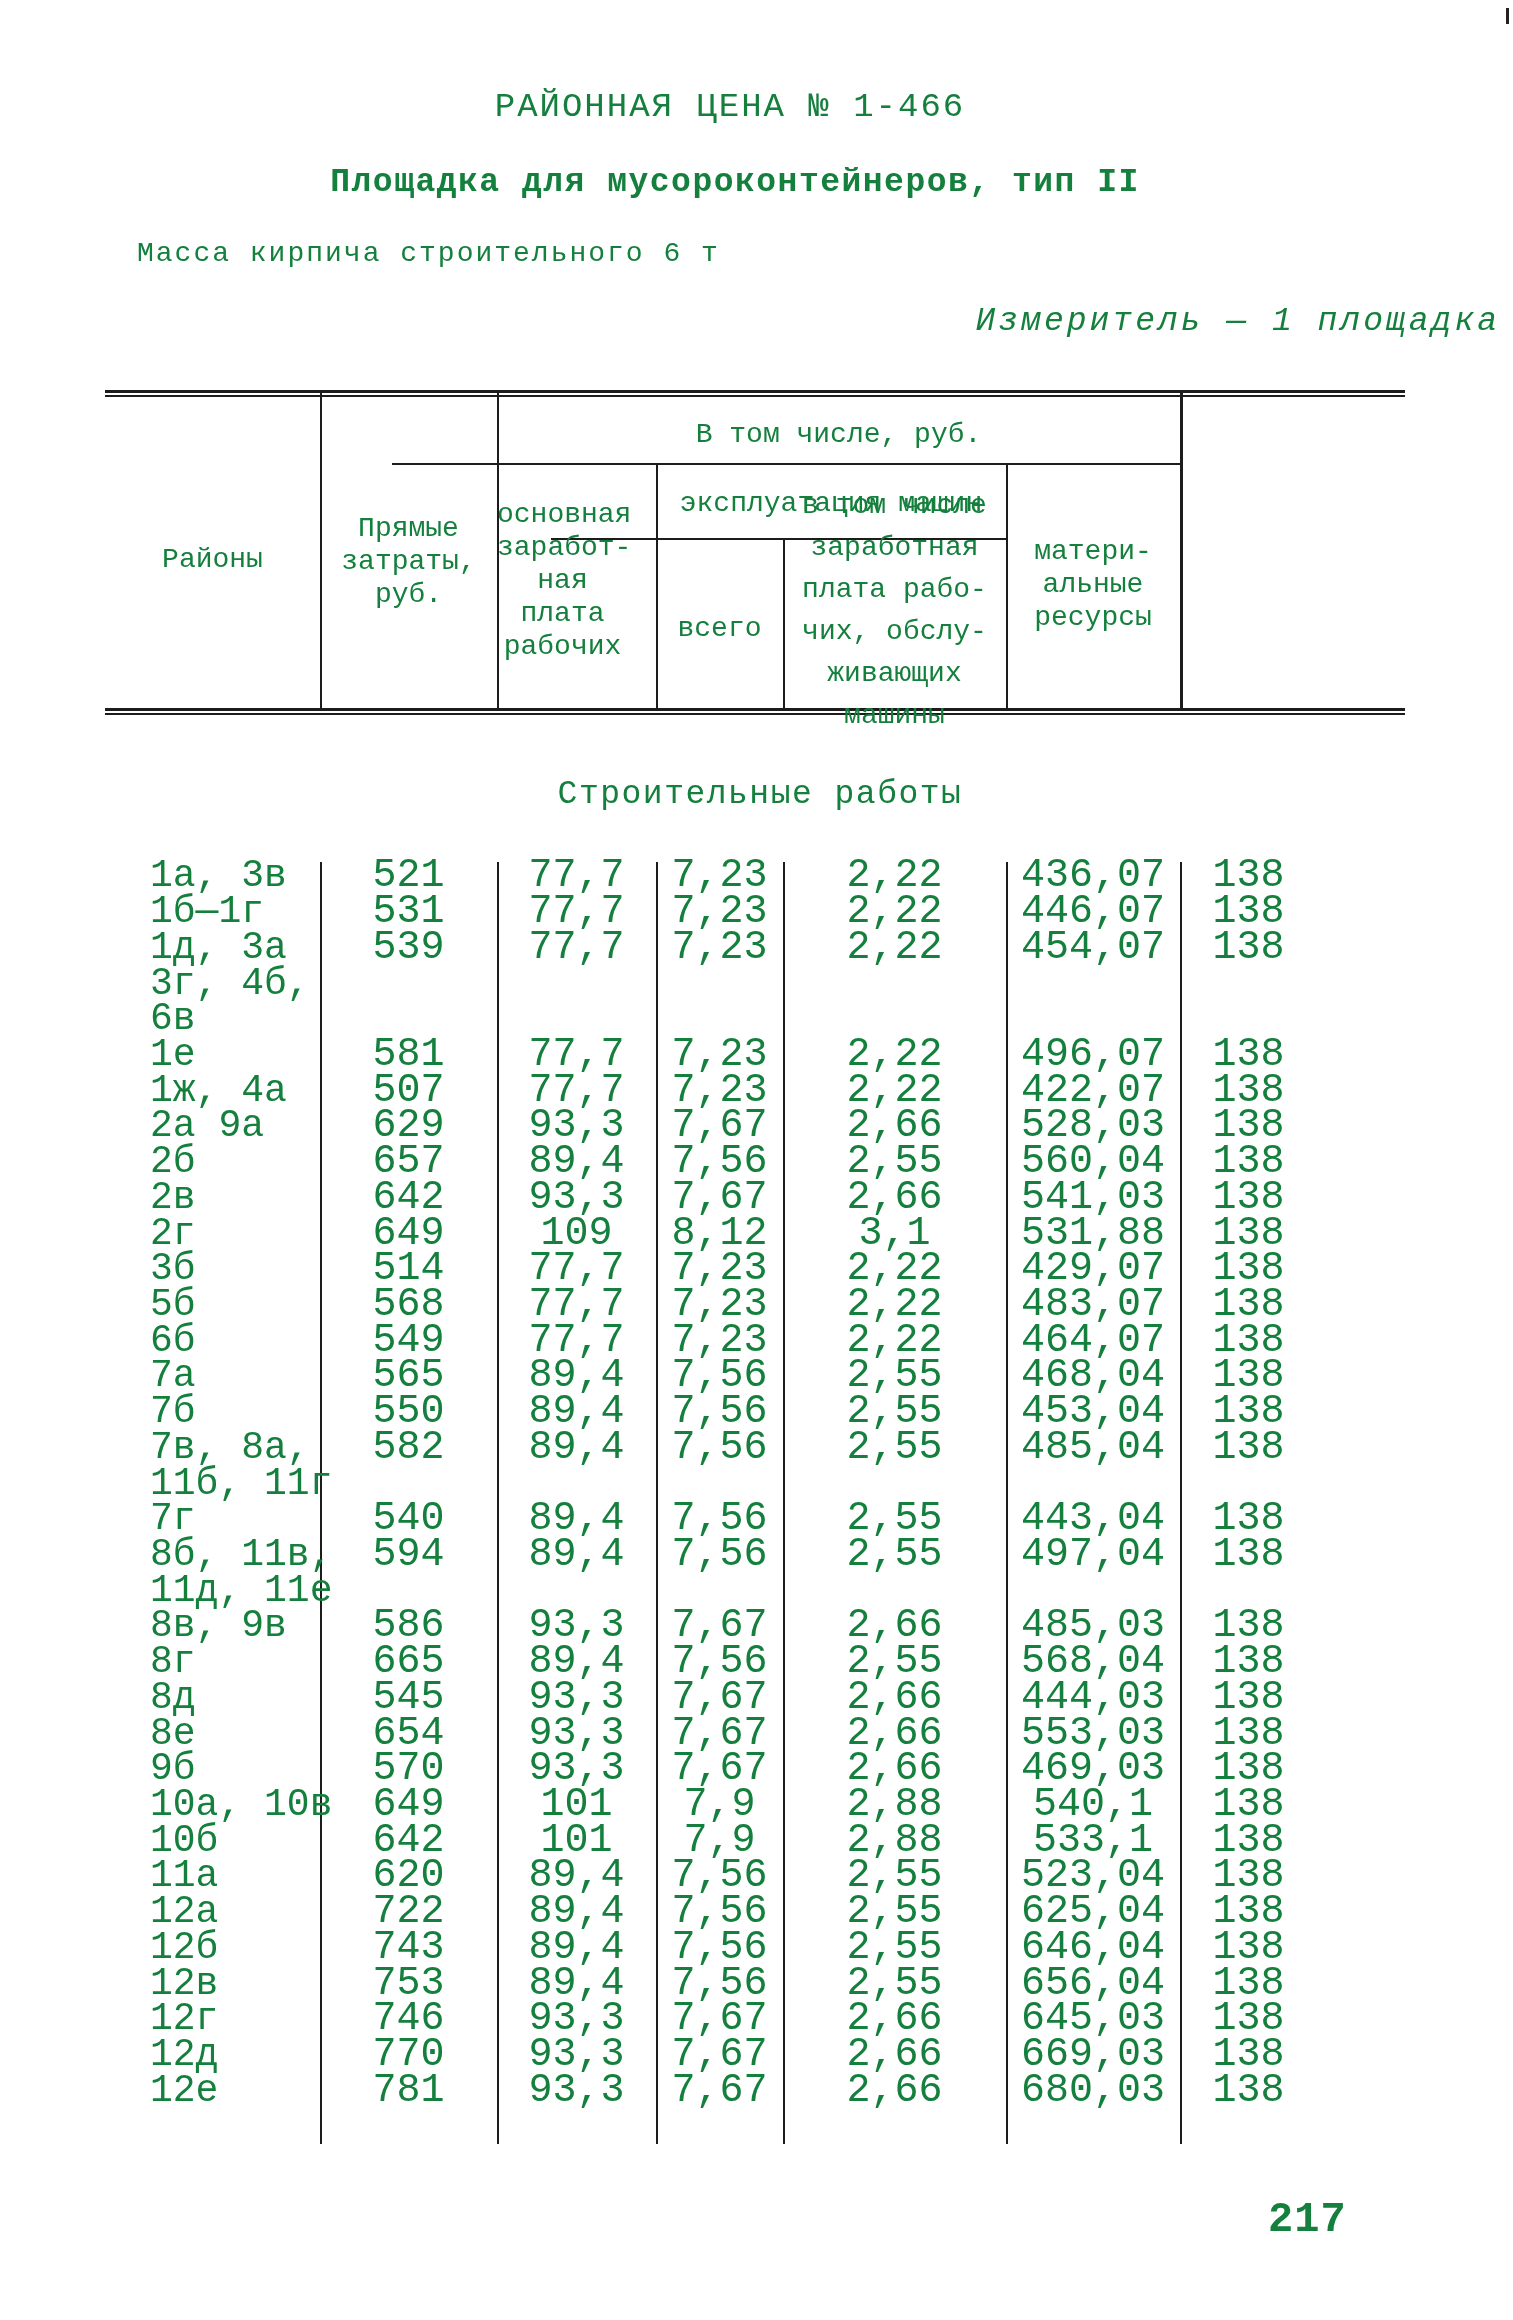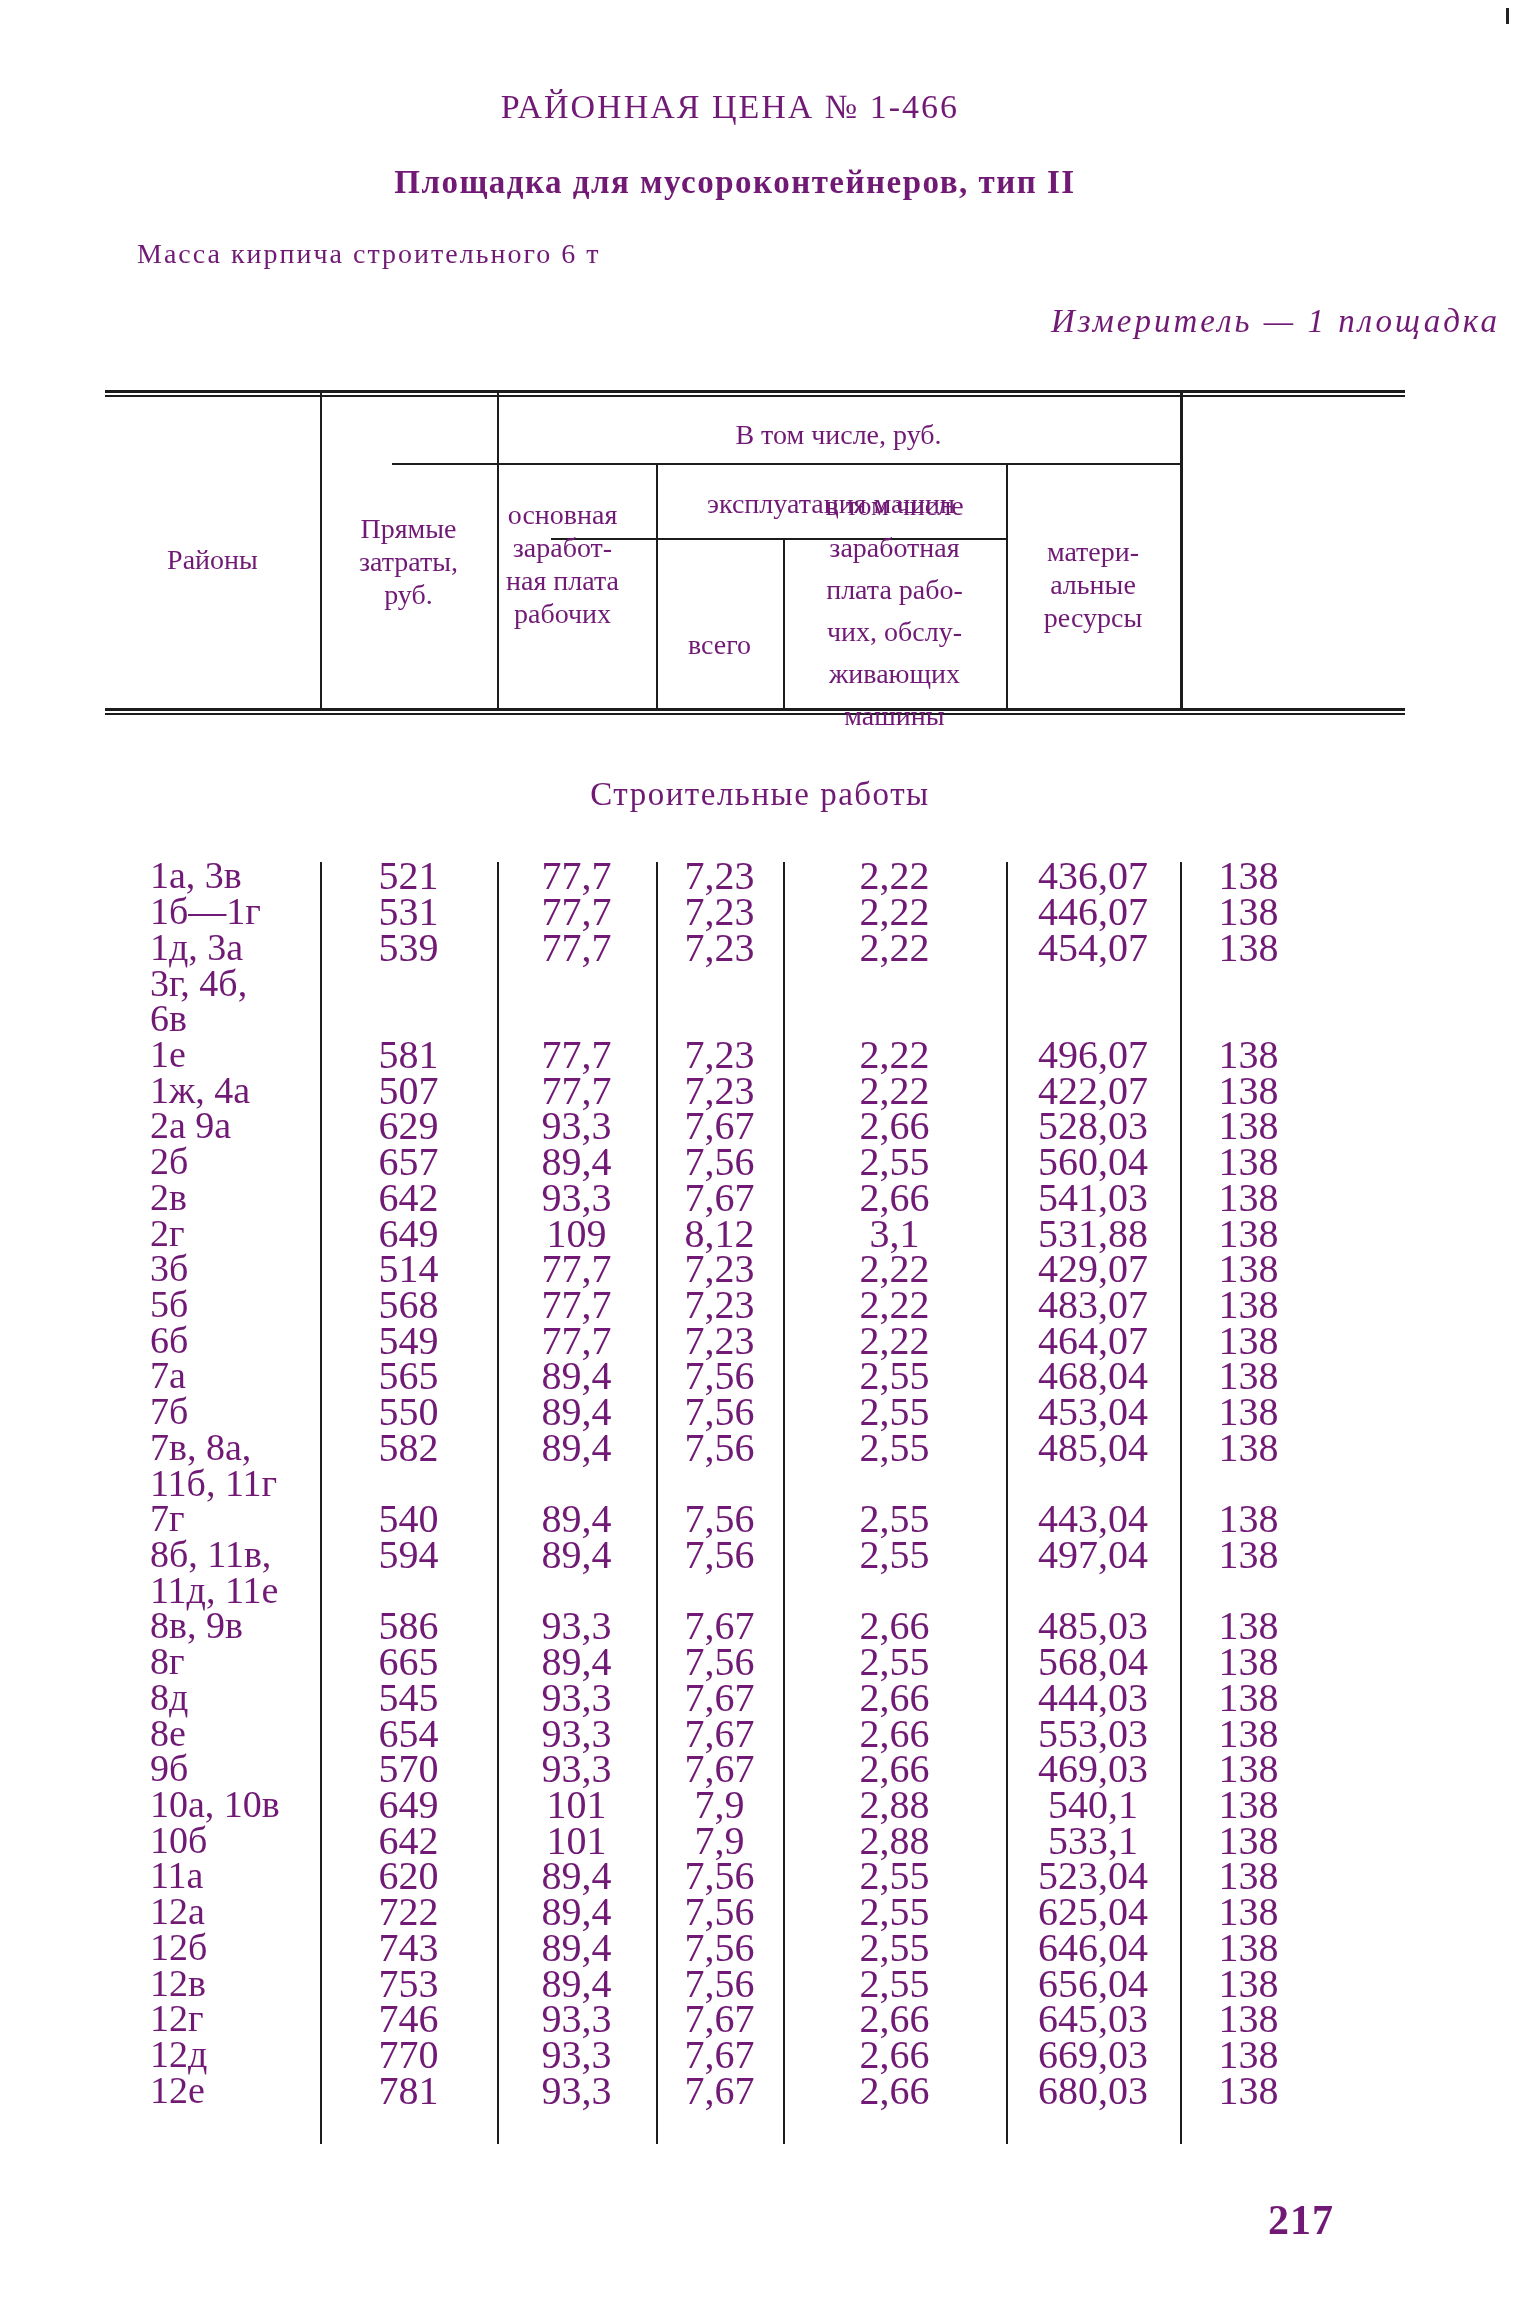--- a/index.html
+++ b/index.html
@@ -1,21 +1,21 @@
 <!DOCTYPE html>
 <html><head>
 <meta charset="utf-8">
 <style>
   html,body{margin:0;padding:0;background:#ffffff;}
   .page{
     position:relative;
     width:1513px;height:2320px;
     background:#ffffff;
-    color:#701a75;
-    font-family:Liberation Serif, serif;
+    color:#15803d;
+    font-family:Liberation Mono, monospace;
     overflow:hidden;
   }
   
   .doc-title{
     position:absolute;top:88px;left:0;width:1460px;
     text-align:center;font-size:34px;letter-spacing:2px;
     white-space:nowrap;
   }
   .doc-subtitle{
     position:absolute;top:164px;left:0;width:1470px;
@@ -67,21 +67,21 @@
   .hcell{
     position:absolute;text-align:center;
     font-size:28px;line-height:33px;
     white-space:pre-line;
   }
   .hc-group1{left:392px;width:683px;top:28px;}
   .hc-group2{left:551px;width:350px;top:97px;}
   .hc-rajony{left:0;width:215px;top:153px;}
   .hc-pryamye{left:215px;width:177px;top:122px;}
   .hc-osnov{left:392px;width:131px;top:108px;}
-  .hc-vsego{left:551px;width:127px;top:222px;margin-top:16px;}
+  .hc-vsego{left:551px;width:127px;top:222px;}
   .hc-vtch{left:678px;width:223px;top:95px;line-height:42px;}
   .hc-mater{left:901px;width:174px;top:145px;}
   .hc-zatr{left:1075px;width:195px;top:100px;}
 
   
   .tbody{
     position:absolute;left:105px;top:858px;width:1300px;height:1287px;
   }
   .tbody .v1{left:215px;top:4px;height:1282px;}
   .tbody .v2{left:392px;top:4px;height:1282px;}

